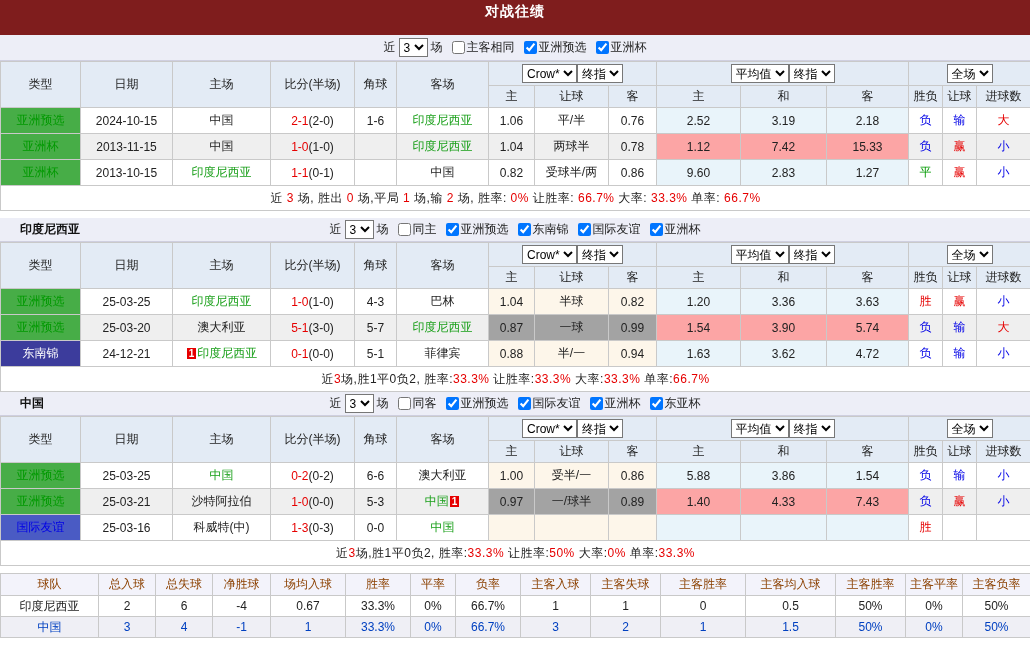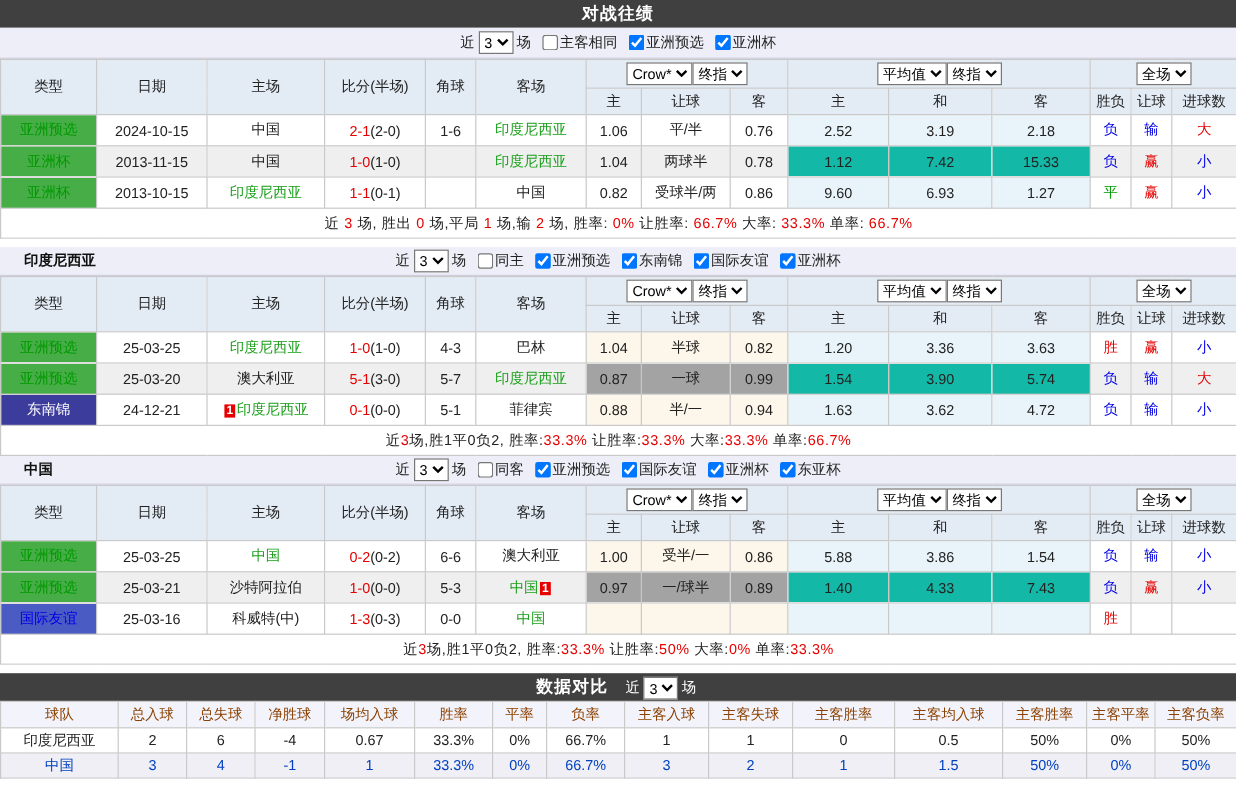--- a/index.html
+++ b/index.html
@@ -1,37 +1,37 @@
 <!DOCTYPE html>
 <html><head>
 <meta charset="utf-8">
 <style>
   *{margin:0;padding:0;box-sizing:border-box}
   html,body{background:#fff}
   body{width:1030px;font-family:"Liberation Sans","DejaVu Sans",sans-serif;font-size:12px;color:#222}
-  .titlebar{background:#404040;color:#fff;height:23px;line-height:23px;text-align:center;position:relative}
+  .titlebar{background:#7f1d1d;color:#fff;height:35px;line-height:23px;text-align:center;position:relative}
   .ttl{font-weight:bold;font-size:14px;letter-spacing:1px}
   .filterbar{background:#EDEEF7;height:26px;display:flex;align-items:center;justify-content:center;gap:3px;border-bottom:1px solid #CFCFE0}
   .teambar{background:#EDEEF7;height:24px;position:relative;display:flex;align-items:center;justify-content:center;gap:3px;border-bottom:1px solid #CFCFE0}
   .teamname{position:absolute;left:20px;font-weight:bold;color:#111}
   select{font-size:12px;height:19px;border:1px solid #777;background:#fff;vertical-align:middle}
   .cbwrap{display:inline-flex;align-items:center;margin-left:6px;white-space:nowrap}
   .cbwrap input{width:13px;height:13px;margin-right:2px}
   .b{font-weight:normal}
   table{border-collapse:collapse;table-layout:fixed;width:1030px}
   td,th{border:1px solid #C9C9C9;text-align:center;font-weight:normal;font-size:12px;height:26px;padding:0;overflow:hidden;white-space:nowrap}
   thead td,thead th{background:#E3EBF5;height:22px}
   thead td.selcell{height:24px}
   .type{color:#fff}
   .type.green{background:#47AD47}
   .type.navy{background:#3C3C9C}
   .type.blue{background:#4A5BC4}
   tr.alt td{background:#EFEFEF}
   td.avg{background:#E9F4FA}
-  tr.alt td.avg{background:#14b8a6}
+  tr.alt td.avg{background:#fca5a5}
   td.asian{background:#FDF6EA}
   tr.alt td.asian{background:#a3a3a3}
   .red{color:#E60000}
   .blue{color:#0000E6}
   .green{color:#009900}
   .hl{color:#1BA01B}
   .badge{background:#E60000;color:#fff;font-size:10px;padding:0 2px;margin:0 1px;font-weight:bold}
   td.sumcell{height:25px;background:#fff;text-align:center;letter-spacing:0.5px}
   .winbtns{position:absolute;right:6px;top:2px;line-height:19px}
   .winbtn{display:inline-block;width:26px;height:19px;line-height:19px;text-align:center;background:#8476D6;color:#fff;border-radius:3px;margin-left:5px;font-weight:bold;cursor:pointer;font-size:13px}
@@ -152,21 +152,21 @@
             <td class="type green">亚洲杯</td>
             <td>2013-10-15</td>
             <td><span class="hl">印度尼西亚</span></td>
             <td><span class="red">1-1</span><span>(0-1)</span></td>
             <td></td>
             <td><span>中国</span></td>
             <td>0.82</td>
             <td>受球半/两</td>
             <td>0.86</td>
             <td class="avg">9.60</td>
-            <td class="avg">6.93</td>
+            <td class="avg">2.83</td>
             <td class="avg">1.27</td>
             <td class="green">平</td>
             <td class="red">赢</td>
             <td class="blue">小</td>
           </tr>
         </tbody>
         <tbody>
           <tr>
             <td class="sumcell" colspan="15"><span>近 </span><span class="red">3</span><span> 场, 胜出 </span><span class="red">0</span><span> 场,平局 </span><span class="red">1</span><span> 场,输 </span><span class="red">2</span><span> 场, 胜率: </span><span class="red">0%</span><span> 让胜率: </span><span class="red">66.7%</span><span> 大率: </span><span class="red">33.3%</span><span> 单率: </span><span class="red">66.7%</span></td>
           </tr>
@@ -436,24 +436,20 @@
             <tr>
               <td class="sumcell" colspan="15"><span>近</span><span class="red">3</span><span>场,胜1平0负2, 胜率:</span><span class="red">33.3%</span><span> 让胜率:</span><span class="red">50%</span><span> 大率:</span><span class="red">0%</span><span> 单率:</span><span class="red">33.3%</span></td>
             </tr>
           </tbody>
         </table>
       </div>
     </div>
 
   <div class="gap"></div>
 
-  <div class="titlebar">
-    <span class="ttl">数据对比</span>
-    <span class="cmpfilter" id="cmpFilter"><span class="lbl">近</span><select><option>3</option></select><span class="lbl">场</span></span>
-  </div>
   <div id="cmpTable">
       <table>
         <colgroup>
           <col style="width: 98px;">
           <col style="width: 57px;">
           <col style="width: 57px;">
           <col style="width: 58px;">
           <col style="width: 75px;">
           <col style="width: 65px;">
           <col style="width: 45px;">

